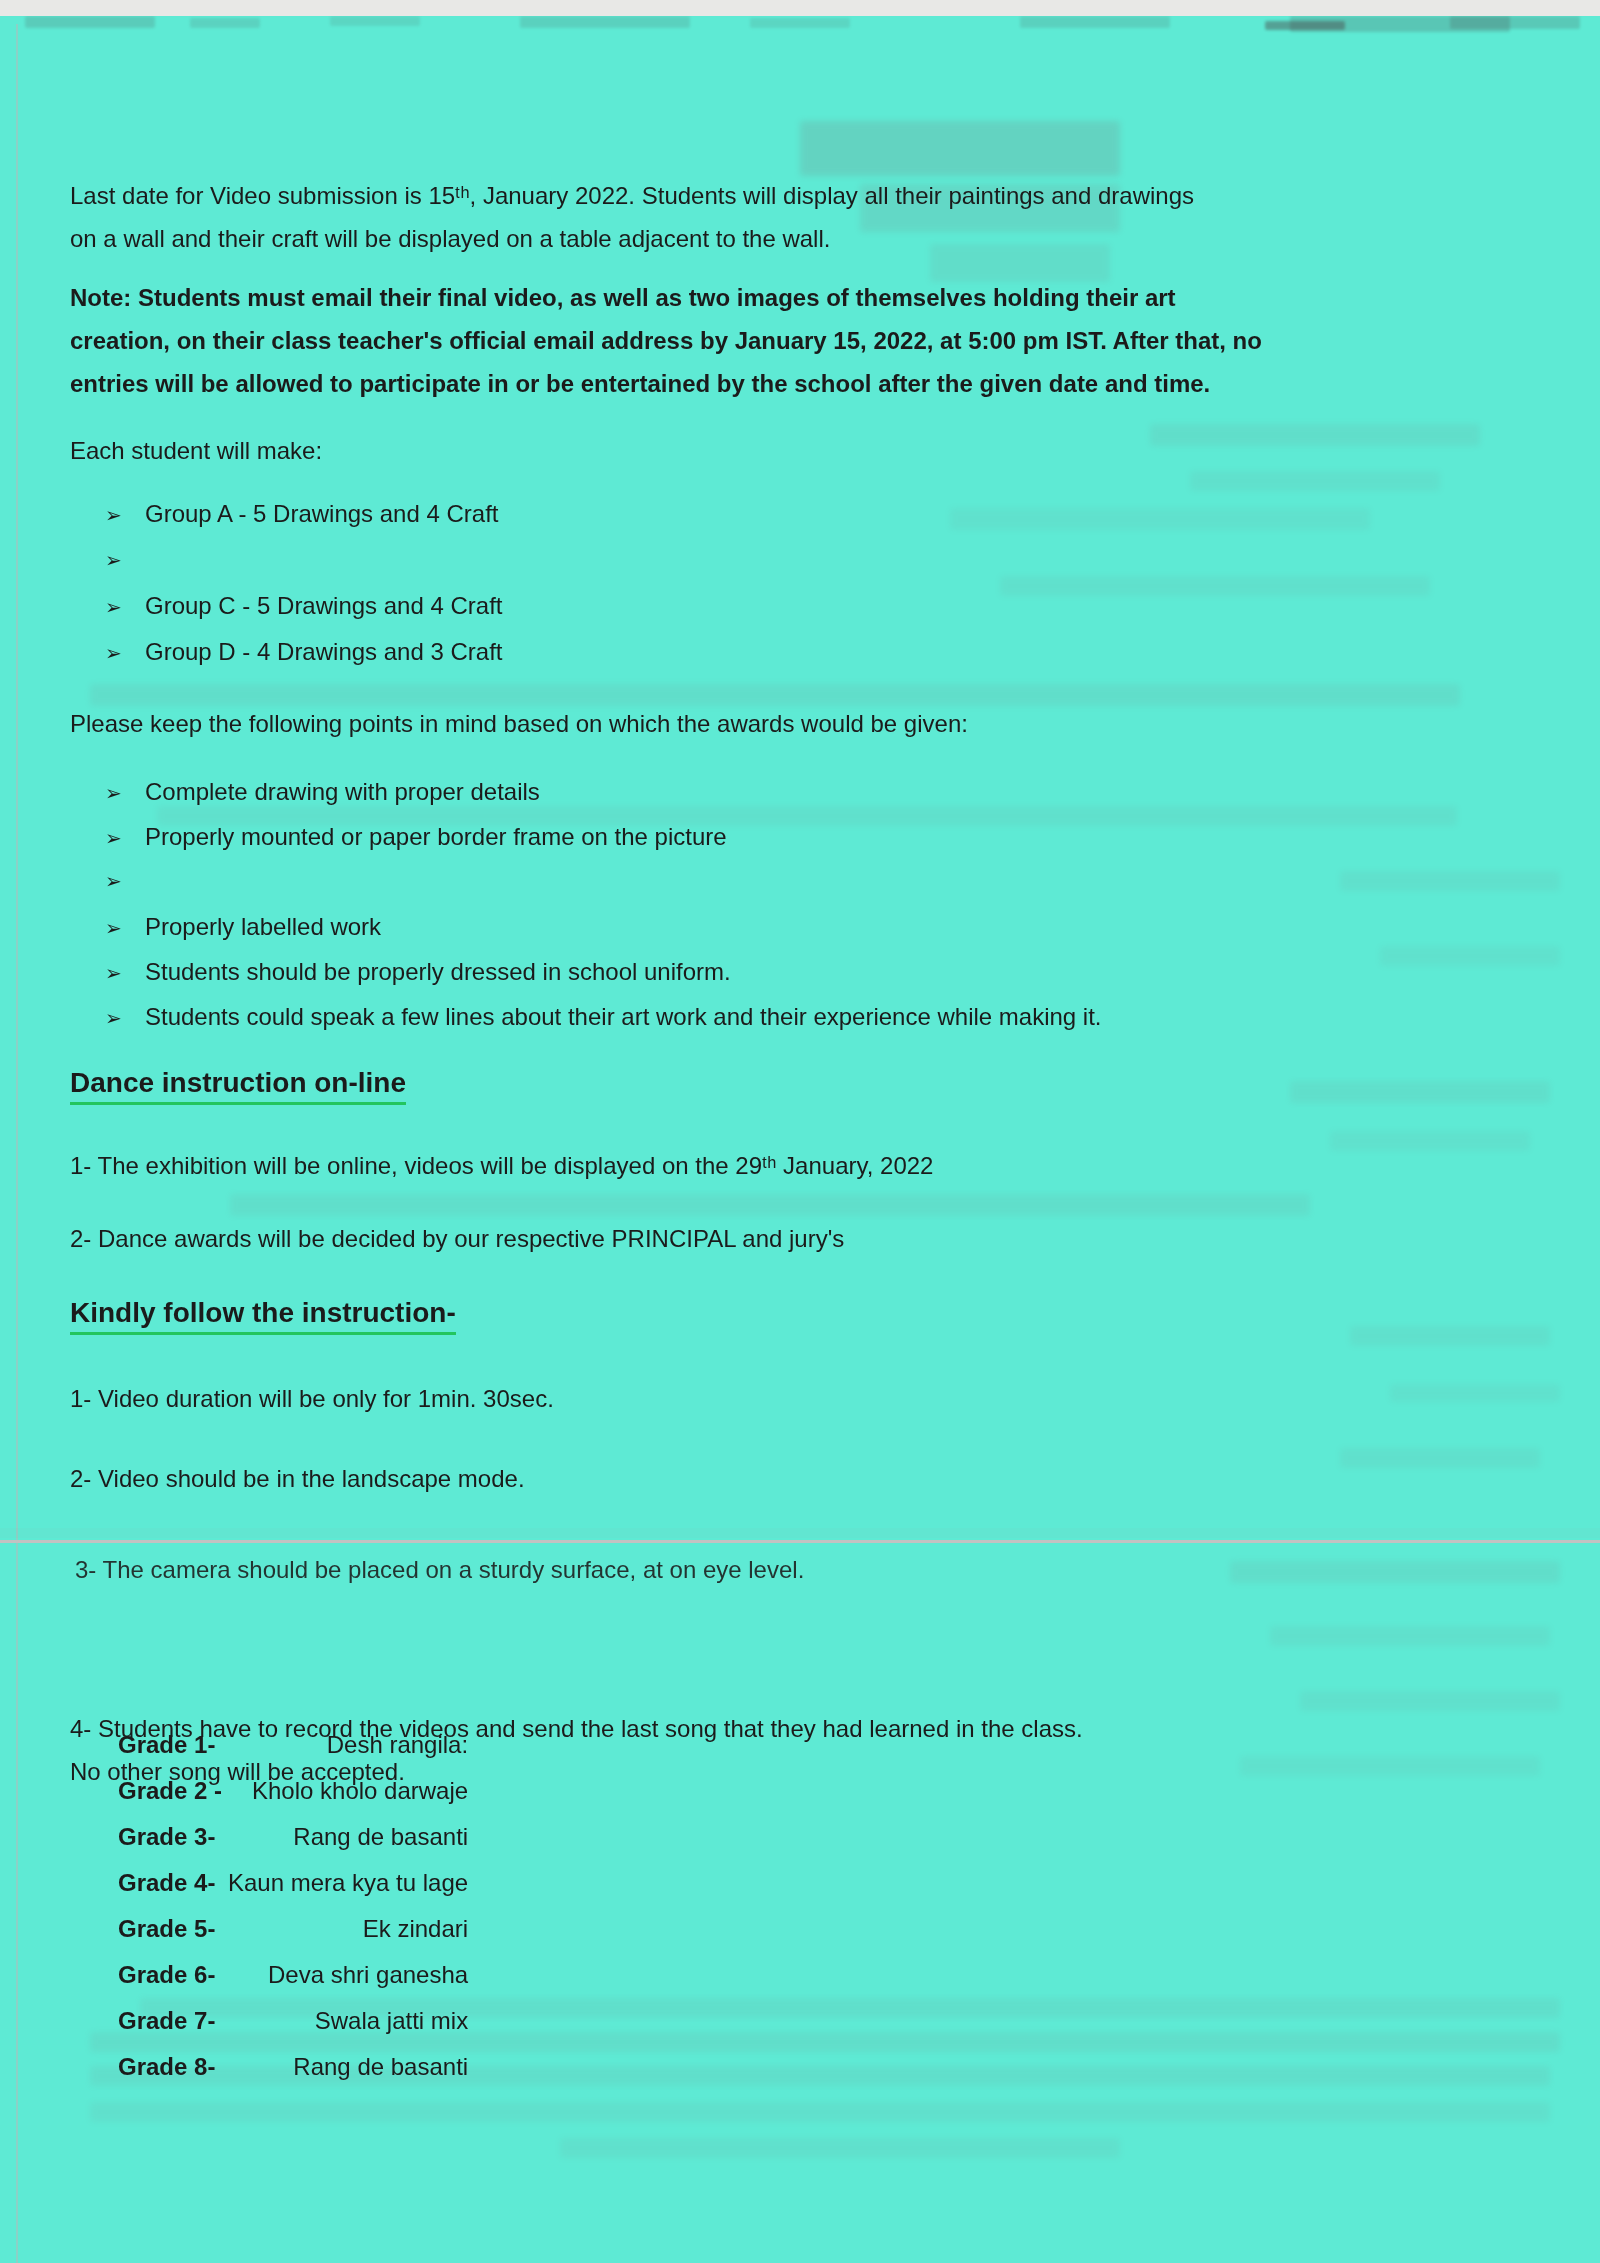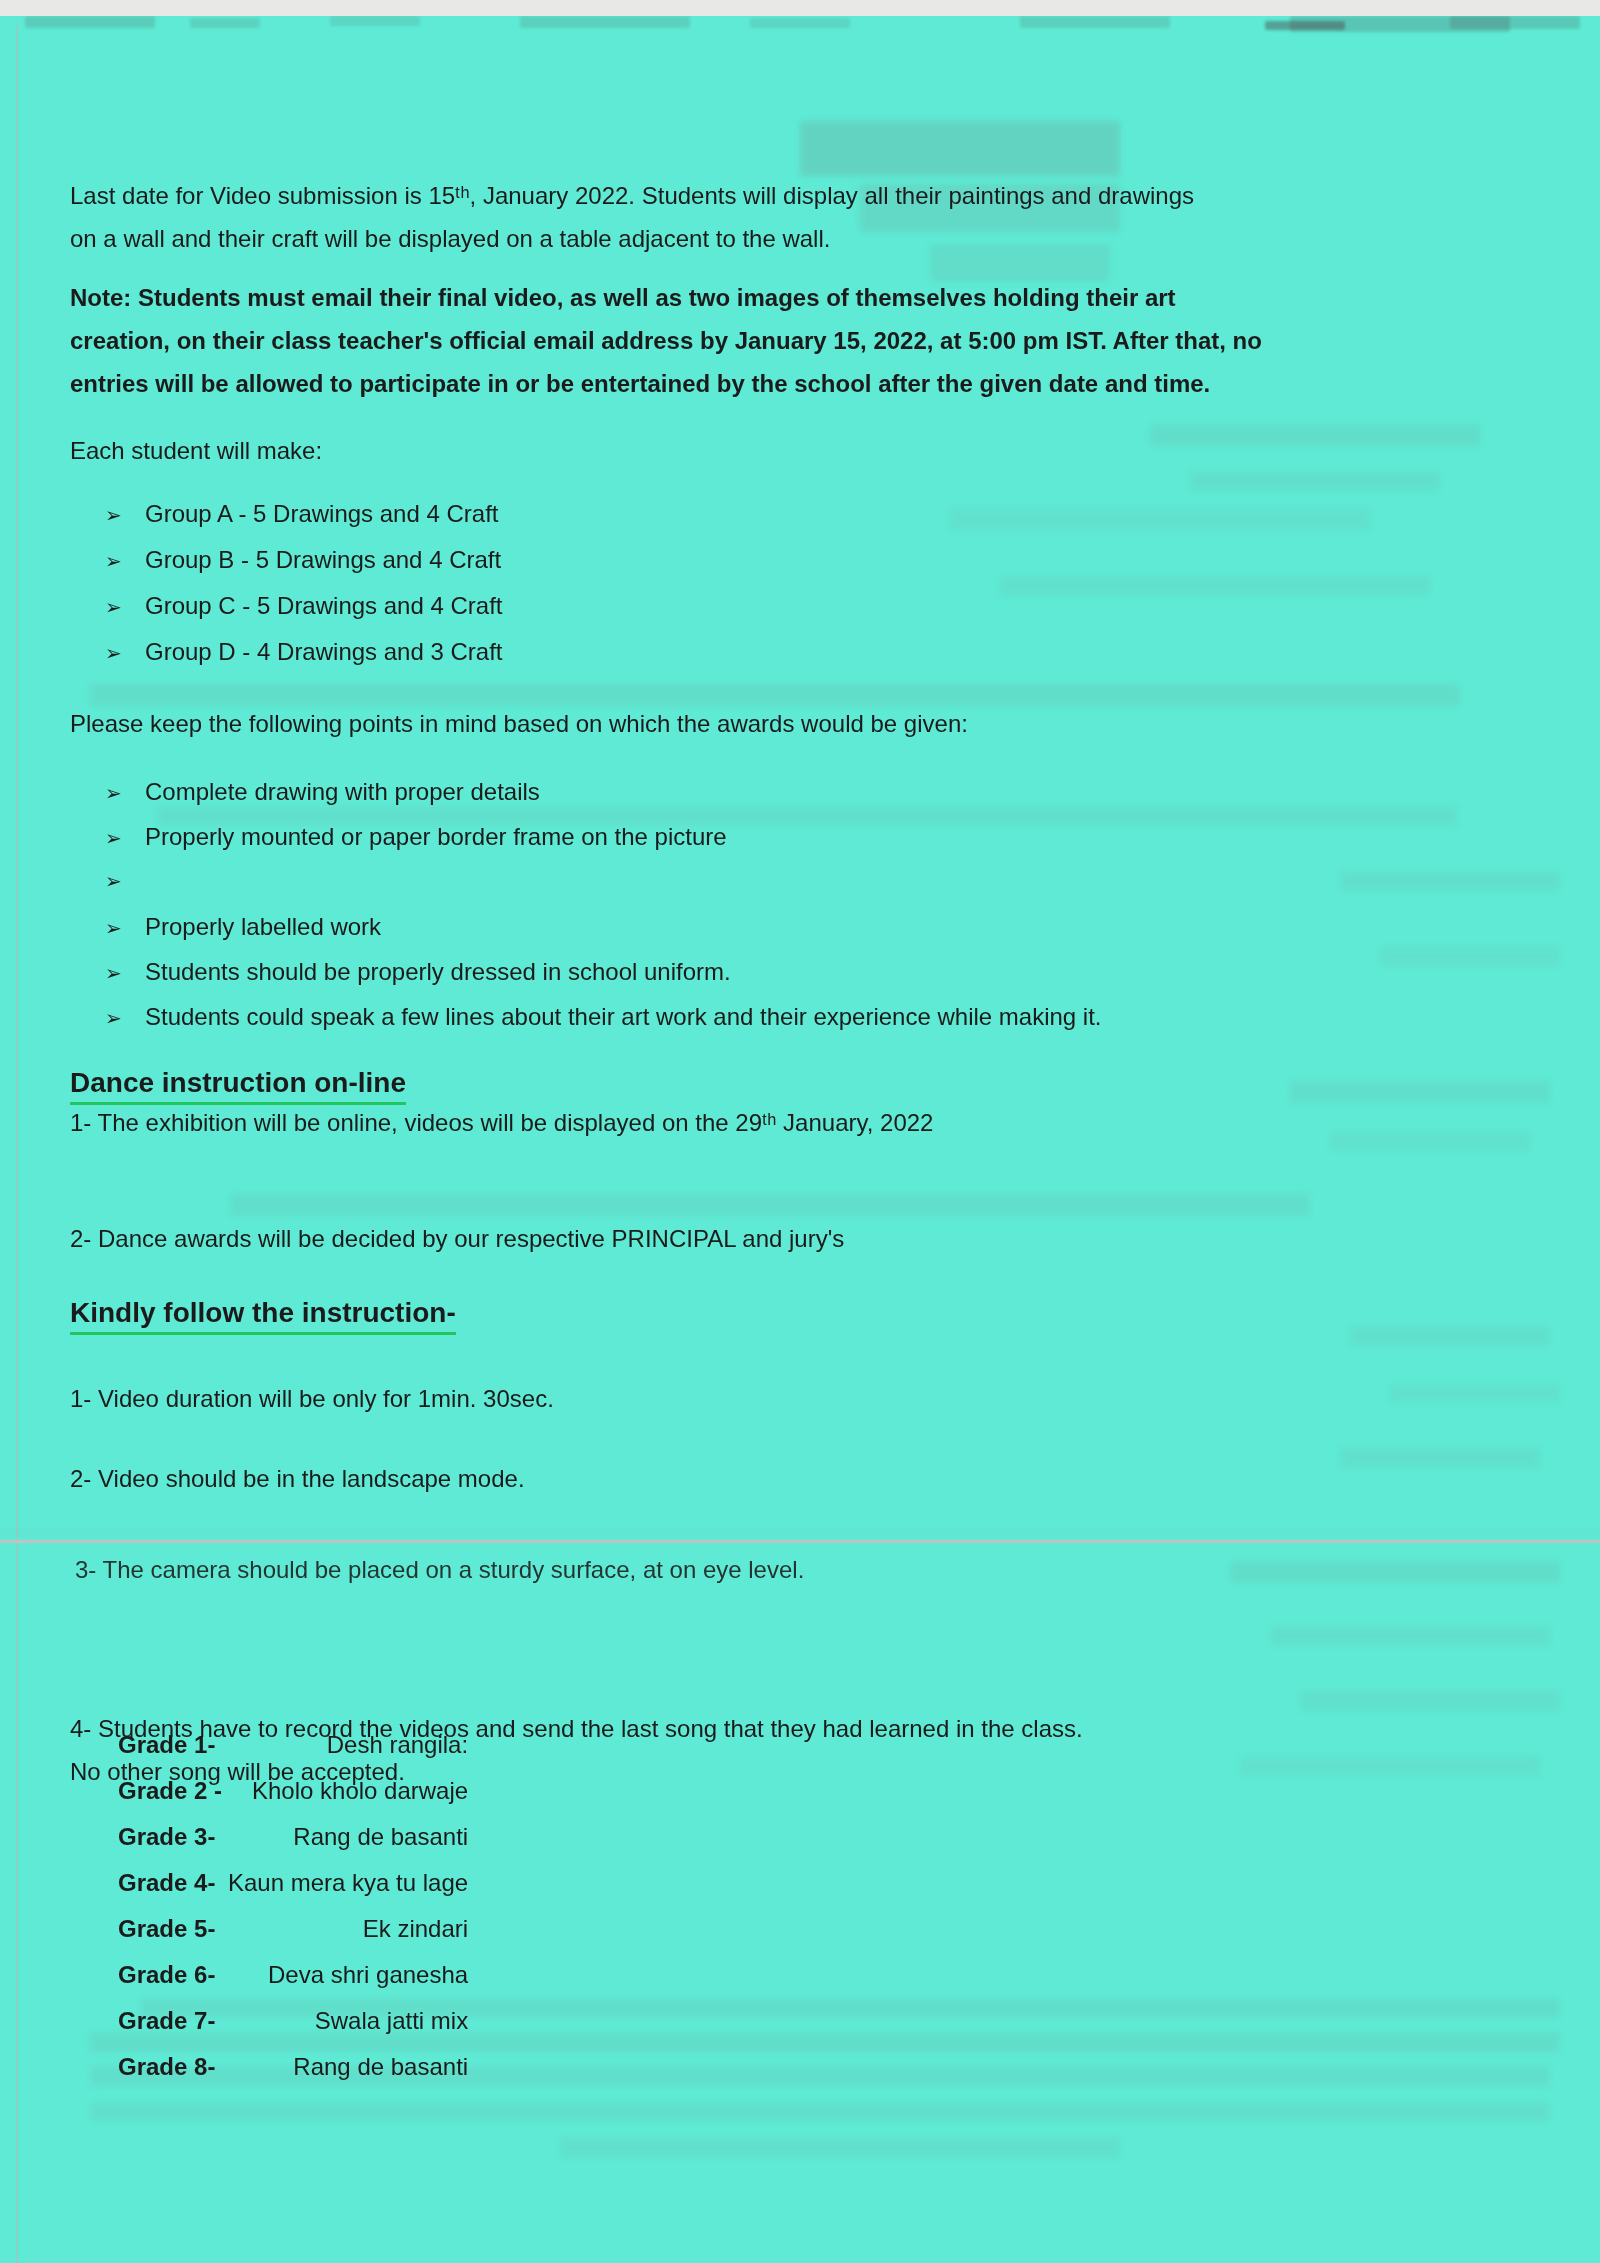--- a/index.html
+++ b/index.html
@@ -91,21 +91,20 @@
 
   <div class="abs para" style="left:70px;top:413px;">Each student will make:</div>
 
   <ul class="abs blist groups" style="left:105px;top:475px;">
     <li>
       <span class="arrow">➢</span>
       <span>Group A - 5 Drawings and 4 Craft</span>
     </li>
     <li>
       <span class="arrow">➢</span>
-      <span>Group B - 5 Drawings and 4 Craft</span>
     </li>
     <li>
       <span class="arrow">➢</span>
       <span>Group C - 5 Drawings and 4 Craft</span>
     </li>
     <li>
       <span class="arrow">➢</span>
       <span>Group D - 4 Drawings and 3 Craft</span>
     </li>
   </ul>
@@ -134,21 +133,21 @@
     </li>
     <li>
       <span class="arrow">➢</span>
       <span>Students could speak a few lines about their art work and their experience while making it.</span>
     </li>
   </ul>
 
   <div class="abs" style="left:70px;top:1051px;">
     <span class="heading">Dance instruction on-line</span>
   </div>
-  <div class="abs para" style="left:70px;top:1085px;width:1460px;">1- The exhibition will be online, videos will be displayed on the 29ᵗʰ January, 2022</div>
+  <div class="abs para" style="left:70px;top:1128px;width:1460px;">1- The exhibition will be online, videos will be displayed on the 29ᵗʰ January, 2022</div>
   <div class="abs para" style="left:70px;top:1201px;width:1460px;">2- Dance awards will be decided by our respective PRINCIPAL and jury's</div>
 
   <div class="abs" style="left:70px;top:1281px;">
     <span class="heading">Kindly follow the instruction-</span>
   </div>
   <div class="abs para" style="left:70px;top:1361px;width:1460px;">1- Video duration will be only for 1min. 30sec.</div>
   <div class="abs para" style="left:70px;top:1441px;width:1460px;">2- Video should be in the landscape mode.</div>
 
   <div class="scanline-soft" style="top:1512px;"></div>
   <div class="scanline" style="top:1524px;"></div>

